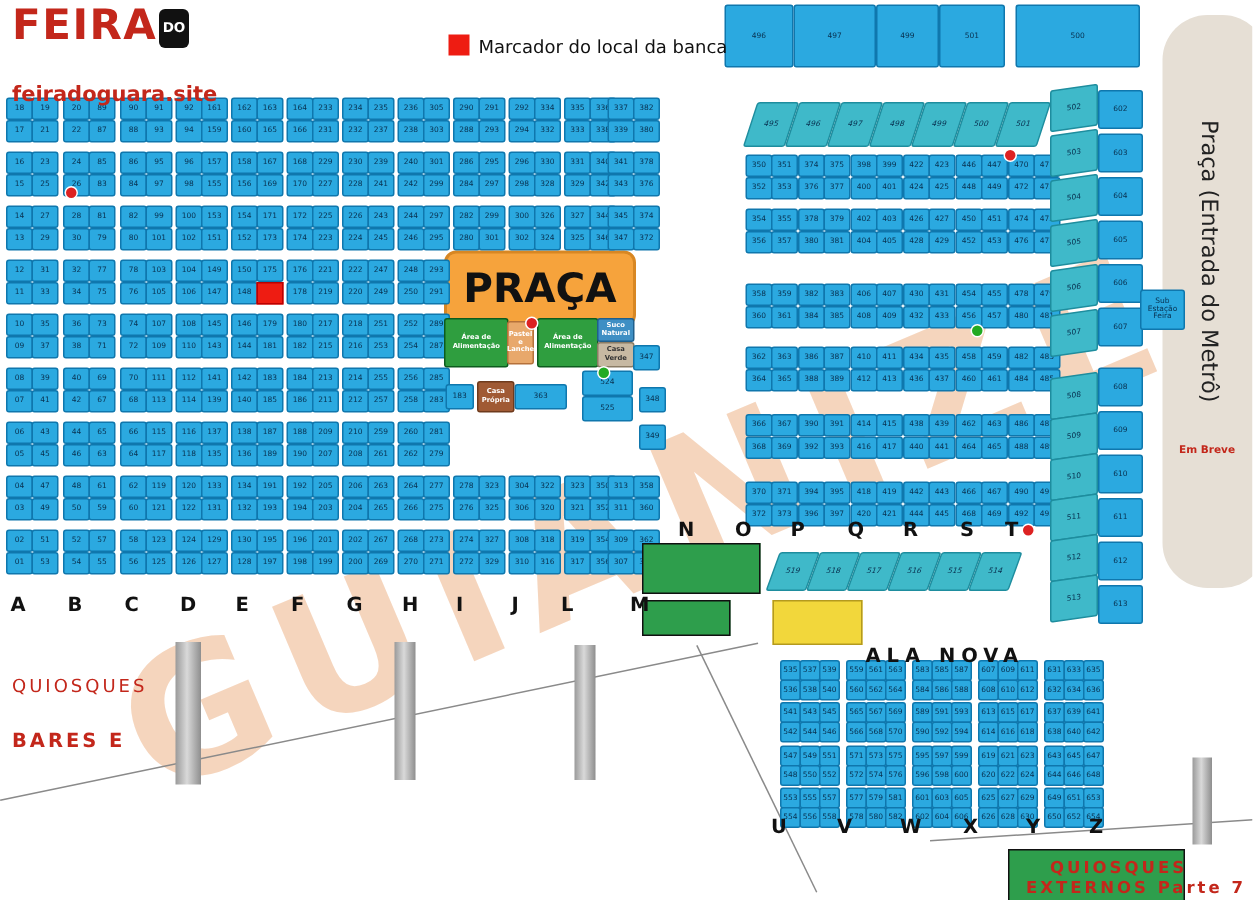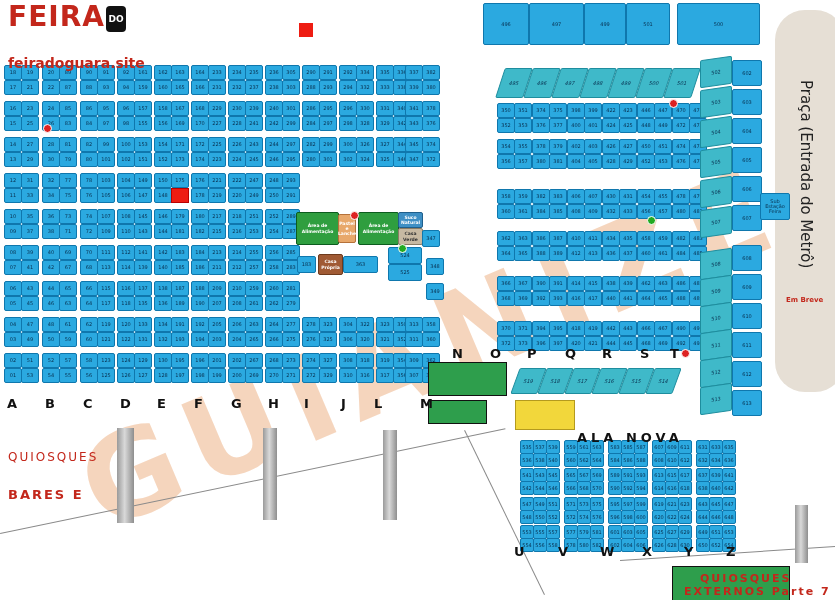--- a/index.html
+++ b/index.html
@@ -40,21 +40,23 @@
   <div class="wm" style="left:60px;top:430px;">GUIANIZE</div>
 
   <div class="abs" style="left:8px;top:4px;z-index:4;">
     <div id="logo-line1">FEIRA</div>
   </div>
   <div class="abs" style="left:106px;top:6px;width:20px;height:26px;background:#111;border-radius:4px;color:#fff;
        font-size:9px;font-weight:900;display:flex;align-items:center;justify-content:center;z-index:5;">DO</div>
   <div class="abs redtext" style="left:8px;top:55px;font-size:14px;font-weight:700;z-index:4;">feiradoguara.site</div>
 
   <div class="abs" style="left:299px;top:23px;width:14px;height:14px;background:#EE1C12;z-index:4;"></div>
-
+  <div class="abs" style="left:319px;top:24px;font-size:12px;color:#111;z-index:4;">Marcador do local da banca</div>
+
+  <div id="praca" class="abs" style="left:296px;top:167px;width:124px;height:47px;">PRAÇA</div>
 
 
   <div class="abs" style="left:577px;top:430px;font-size:13px;font-weight:700;letter-spacing:4px;color:#111;z-index:4;">ALA NOVA</div>
 
   <div class="abs redtext" style="left:8px;top:450px;font-size:12px;letter-spacing:2px;z-index:4;">QUIOSQUES</div>
   <div class="abs redtext" style="left:8px;top:487px;font-size:13px;font-weight:700;letter-spacing:2px;z-index:4;">BARES E</div>
 
   <div class="abs redtext" style="left:700px;top:572px;font-size:11px;font-weight:700;letter-spacing:2px;z-index:4;">QUIOSQUES</div>
   <div class="abs redtext" style="left:684px;top:585px;font-size:11px;font-weight:700;letter-spacing:2px;z-index:4;">EXTERNOS Parte 7</div>
 

